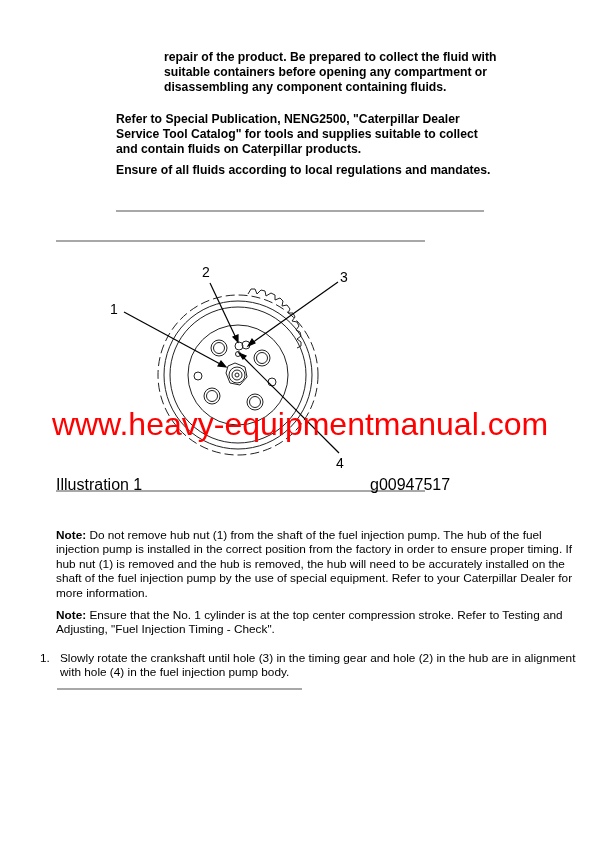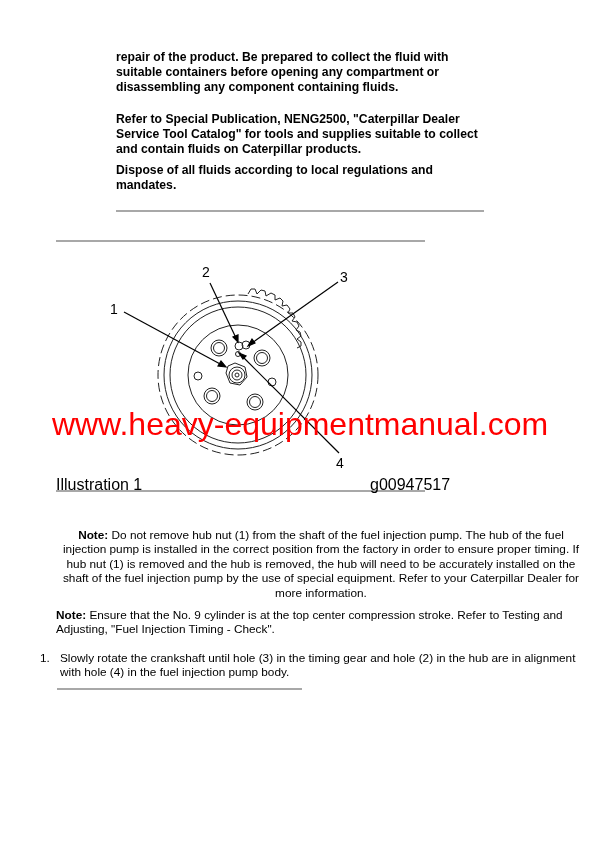--- a/index.html
+++ b/index.html
@@ -14,23 +14,23 @@
   .step { position: absolute; left: 40px; width: 546px; font-size: 11.8px; line-height: 14.4px; }
   .step .num { position: absolute; left: 0; top: 0; }
   .step .txt { position: absolute; left: 20px; top: 0; width: 530px; }
   .watermark { position: absolute; left: 0; width: 600px; top: 406px; text-align: center;
                font-size: 32px; color: #ff0000; letter-spacing: 0px; white-space: nowrap; }
   svg text { font-family: "Liberation Sans", sans-serif; }
 </style>
 </head>
 <body>
 
-<p class="abs bold-para" style="top:50px;">repair of the product. Be prepared to collect the fluid with suitable containers before opening any compartment or disassembling any component containing fluids.</p>
+<p class="abs bold-para" style="top:50px;margin-left:48px;">repair of the product. Be prepared to collect the fluid with suitable containers before opening any compartment or disassembling any component containing fluids.</p>
 <p class="abs bold-para" style="top:112px;">Refer to Special Publication, NENG2500, "Caterpillar Dealer Service Tool Catalog" for tools and supplies suitable to collect and contain fluids on Caterpillar products.</p>
-<p class="abs bold-para" style="top:163px;">Dispose of all fluids according to local regulations and mandates.</p>
+<p class="abs bold-para" style="top:163px;">Ensure of all fluids according to local regulations and mandates.</p>
 
 <div class="rule" style="left:116px; top:210px; width:368px;"></div>
 <div class="rule" style="left:56px; top:240px; width:369px;"></div>
 
 <svg class="abs" style="left:100px; top:250px;" width="280" height="235" viewBox="0 0 280 235">
   <g fill="none" stroke="#222" stroke-width="1">
 
     <circle cx="138" cy="125" r="80" stroke-dasharray="9 4"></circle>
     <circle cx="138" cy="125" r="74"></circle>
     <circle cx="138" cy="125" r="68"></circle>
@@ -77,25 +77,25 @@
   <text x="236" y="218" font-size="14" fill="#000">4</text>
 </svg>
 
 <div class="watermark">www.heavy-equipmentmanual.com</div>
 
 <div class="rule" style="left:56px; top:490px; width:369px;"></div>
 
 <div class="caption" style="left:56px;">Illustration 1</div>
 <div class="caption" style="left:370px;">g00947517</div>
 
-<p class="note" style="top:528px;text-align:center;">
+<p class="note" style="top:528px;">
   <b>Note:</b><span> Do not remove hub nut (1) from the shaft of the fuel injection pump. The hub of the fuel injection pump is installed in the correct position from the factory in order to ensure proper timing. If hub nut (1) is removed and the hub is removed, the hub will need to be accurately installed on the shaft of the fuel injection pump by the use of special equipment. Refer to your Caterpillar Dealer for more information.</span>
 </p>
 <p class="note" style="top:608px;">
-  <b>Note:</b><span> Ensure that the No. 9 cylinder is at the top center compression stroke. Refer to Testing and Adjusting, "Fuel Injection Timing - Check".</span>
+  <b>Note:</b><span> Ensure that the No. 1 cylinder is at the top center compression stroke. Refer to Testing and Adjusting, "Fuel Injection Timing - Check".</span>
 </p>
 
 <div class="step" style="top:651px;">
   <span class="num">1.</span>
   <span class="txt">Slowly rotate the crankshaft until hole (3) in the timing gear and hole (2) in the hub are in alignment with hole (4) in the fuel injection pump body.</span>
 </div>
 
 <div class="rule" style="left:57px; top:688px; width:245px;"></div>
 
 </body></html>

